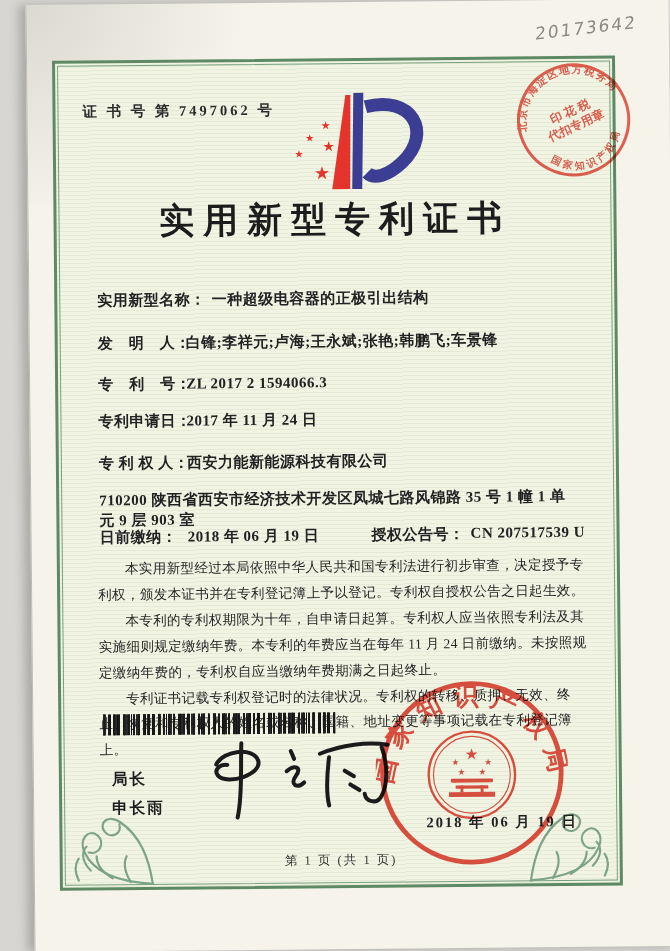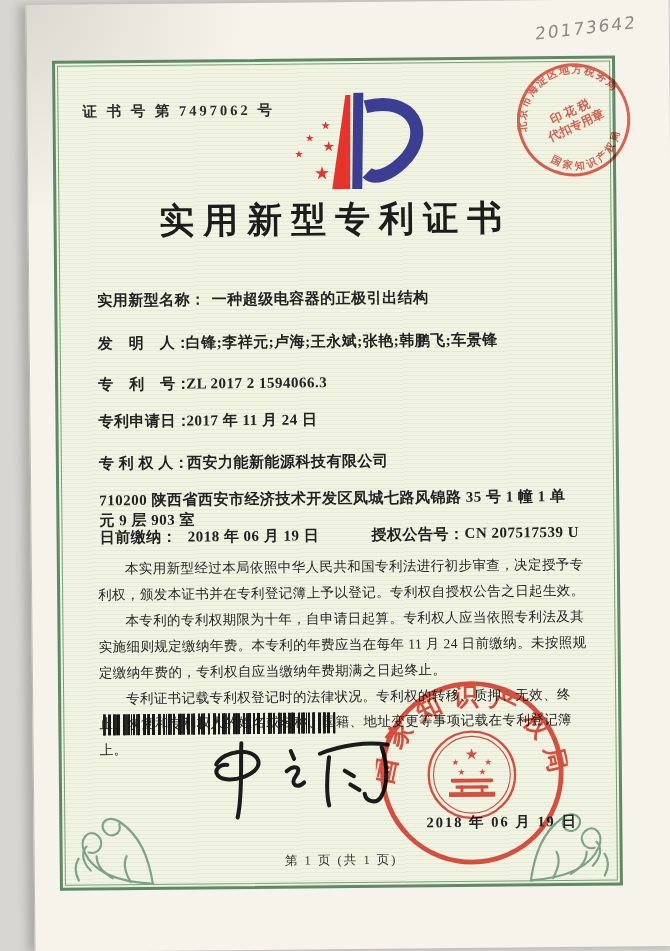--- a/index.html
+++ b/index.html
@@ -167,33 +167,37 @@
   </div>
   <div class="field-row" style="top:486px;width:470px">
     <span class="field-value">710200 陕西省西安市经济技术开发区凤城七路风锦路 35 号 1 幢 1 单元 9 层 903 室</span>
   </div>
   <div class="row-split" style="top:524px">
     <span class="left">
       <span class="field-label">日前缴纳：</span>
       <span>2018 年 06 月 19 日</span>
     </span>
     <span class="right">
-      <span class="field-label" style="width:auto;">授权公告号：</span>
+      <span class="field-label" style="width:auto;margin-right:6px">授权公告号：</span>
       <span>CN 207517539 U</span>
     </span>
   </div>
 
   <div class="body-text">
     <p>本实用新型经过本局依照中华人民共和国专利法进行初步审查，决定授予专利权，颁发本证书并在专利登记簿上予以登记。专利权自授权公告之日起生效。</p>
     <p>本专利的专利权期限为十年，自申请日起算。专利权人应当依照专利法及其实施细则规定缴纳年费。本专利的年费应当在每年 11 月 24 日前缴纳。未按照规定缴纳年费的，专利权自应当缴纳年费期满之日起终止。</p>
     <p>专利证书记载专利权登记时的法律状况。专利权的转移、质押、无效、终止、恢复和专利权人的姓名或名称、国籍、地址变更等事项记载在专利登记簿上。</p>
   </div>
 
   <div class="barcode"></div>
 
+  <div class="sign-block">
+    <div>局长</div>
+    <div>申长雨</div>
+  </div>
 
   <svg class="signature" viewBox="0 0 215 92">
     <g fill="none" stroke="#1b1b1b" stroke-width="4" stroke-linecap="round">
       <path d="M46,10 C44,34 45,62 39,84"></path>
       <path d="M20,30 C28,16 58,14 62,28 C66,42 30,52 21,41 C17,35 24,30 31,31"></path>
       <path d="M95,20 l3,8"></path>
       <path d="M90,40 C98,34 106,36 99,45 C92,54 100,58 107,52"></path>
       <path d="M124,24 C146,16 172,14 192,18"></path>
       <path d="M133,28 C130,46 128,62 131,76"></path>
       <path d="M186,20 C192,40 190,60 183,70 C178,77 168,74 167,66"></path>

